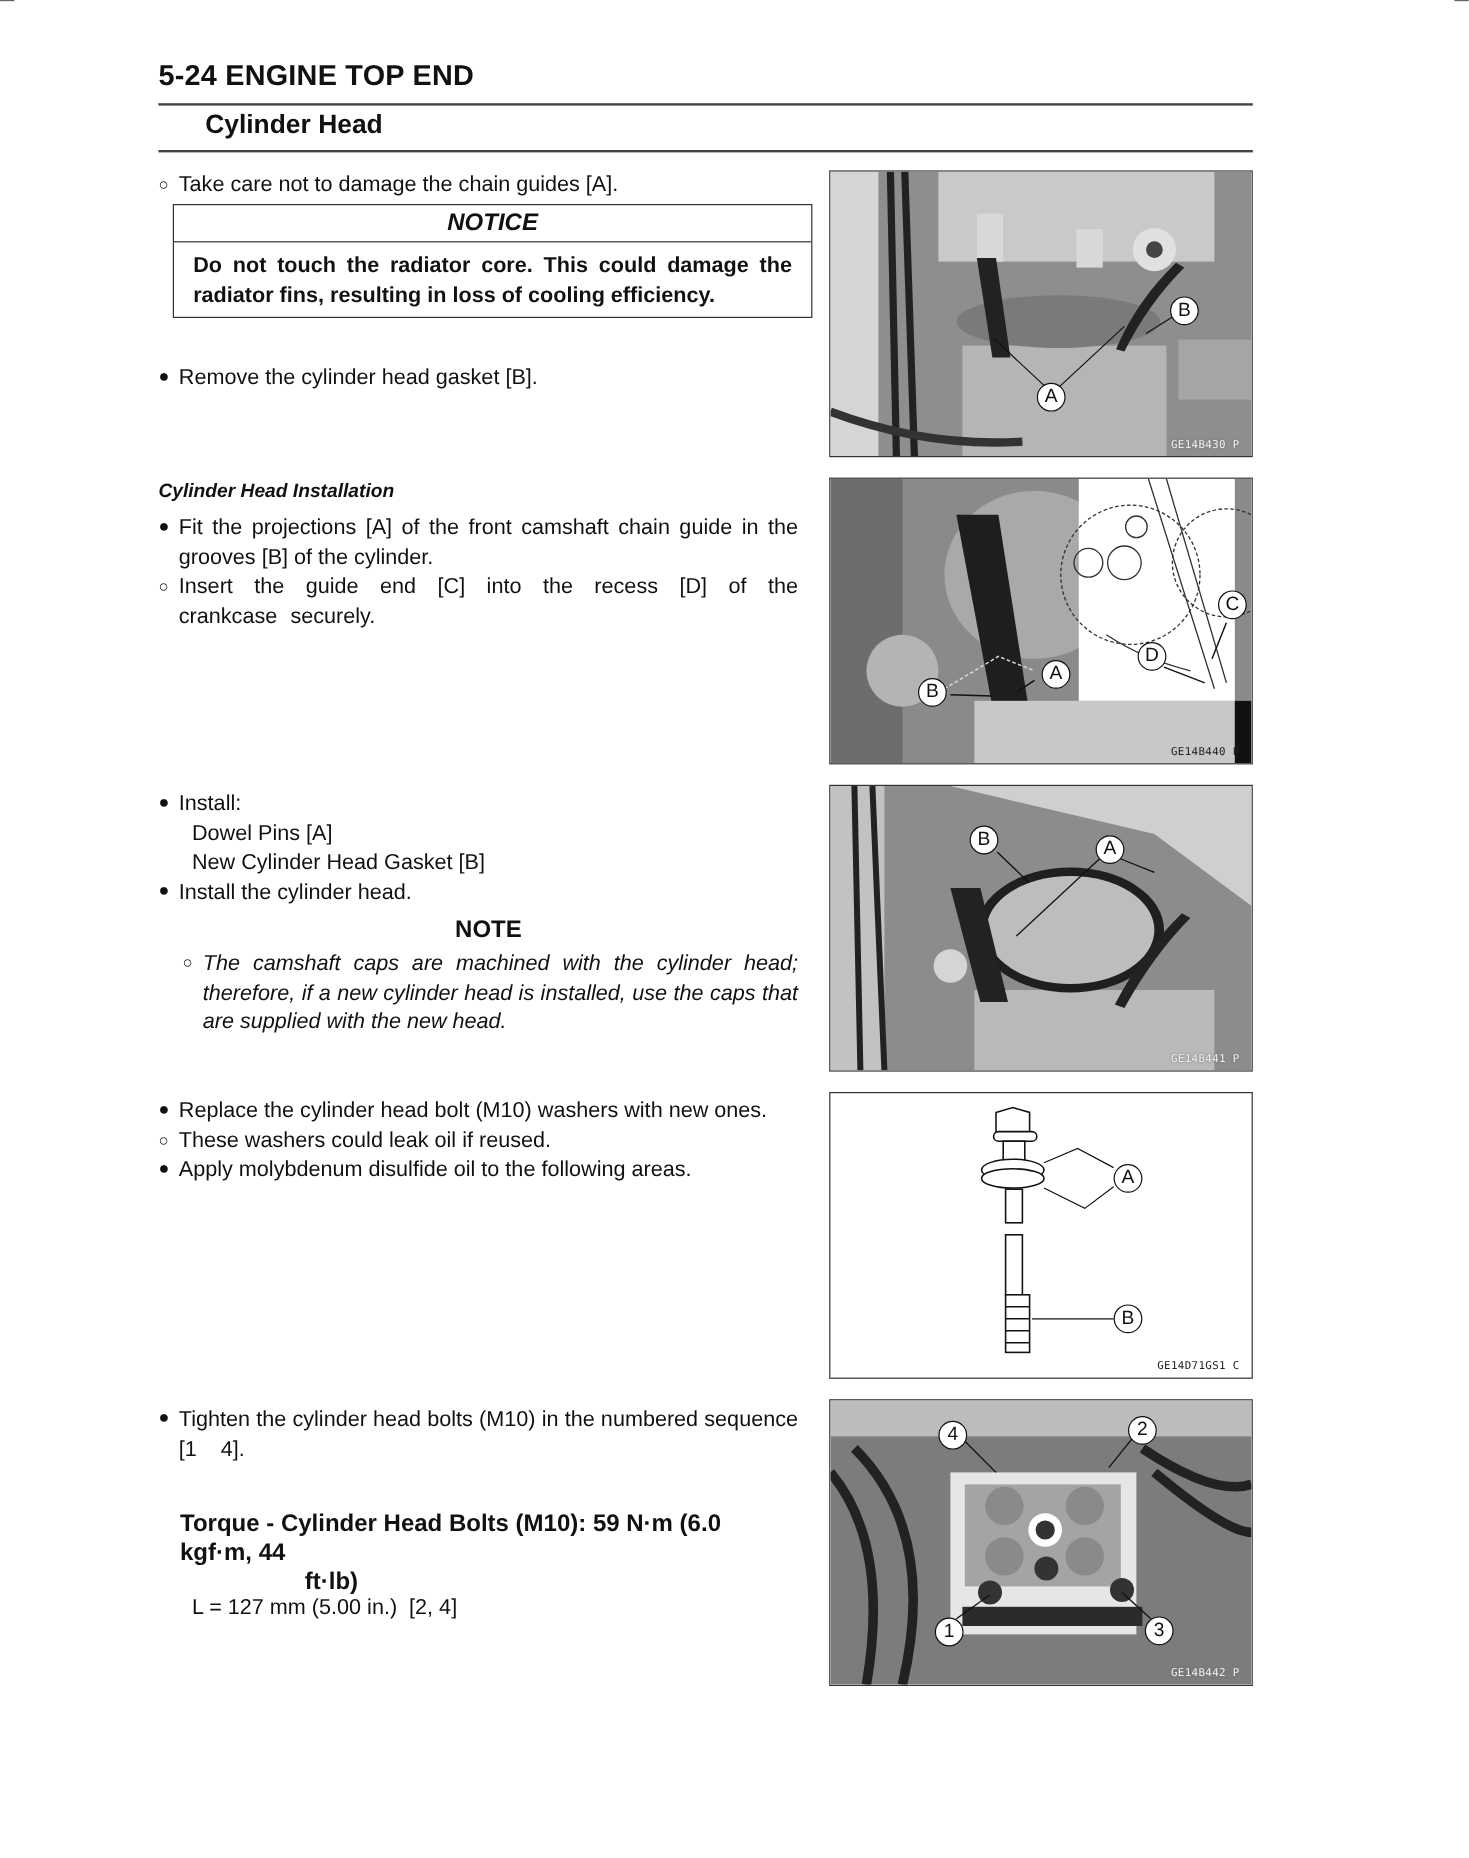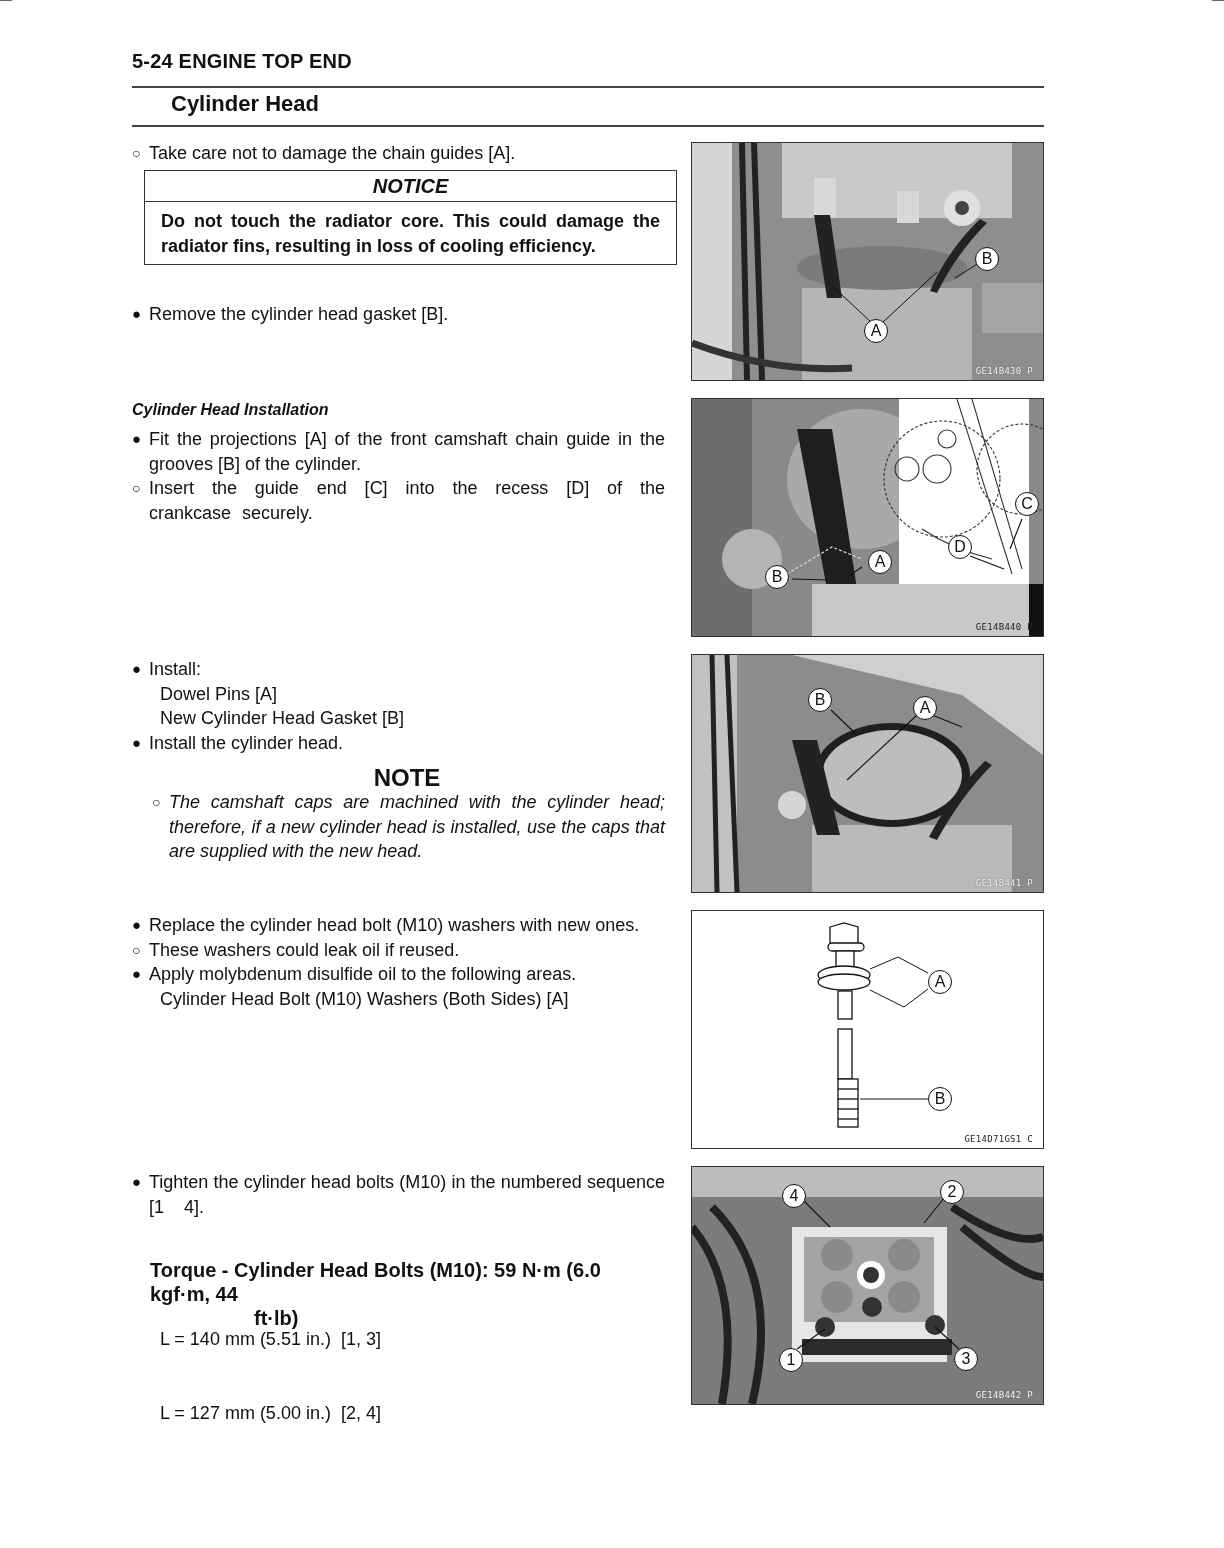--- a/index.html
+++ b/index.html
@@ -2,42 +2,42 @@
 <html><head>
 <meta charset="utf-8">
 <style>
   html, body { margin: 0; padding: 0; background: #ffffff; }
   body { width: 1224px; height: 1548px; position: relative; overflow: hidden;
          font-family: "Liberation Sans", sans-serif; color: #111; }
   .crop { position: absolute; top: 0; height: 1px; background: #666; }
   .crop.l { left: 0; width: 12px; }
   .crop.r { right: 0; width: 12px; }
 
-  .page-title { position: absolute; left: 132px; top: 50px; font-size: 20px; font-weight: bold;
+  .page-title { position: absolute; left: 132px; top: 50px; font-size: 24px; font-weight: bold;
                 letter-spacing: 0.2px; }
   .rule { position: absolute; left: 132px; width: 912px; height: 2px; background: #444; }
   .section-title { position: absolute; left: 132px; top: 91px; font-size: 22px; font-weight: bold; margin-left: 39px; }
 
   .txt { position: absolute; left: 132px; width: 533px; font-size: 18px; line-height: 24.5px; }
   .item { position: relative; padding-left: 17px; text-align: justify; }
   .item .mk { position: absolute; left: 0; top: 0; font-size: 14px; }
   .item.bullet .mk { font-size: 15px; }
   .indent { padding-left: 28px; }
 
   .notice { position: absolute; left: 132px; top: 170px; width: 531px; border: 1.3px solid #333; margin-left: 12px; }
   .notice-head { text-align: center; font-size: 20px; font-weight: bold; font-style: italic;
                  padding: 4px 0 3px 0; border-bottom: 1.3px solid #333; }
   .notice-body { font-size: 18px; font-weight: bold; line-height: 24.5px; padding: 7px 16px 6px 16px;
                  text-align: justify; }
 
   .subhead { position: absolute; left: 132px; top: 401px; font-size: 16px; font-weight: bold;
              font-style: italic; }
 
   .note-head { position: absolute; left: 132px; width: 550px; top: 764px; text-align: center;
-               font-size: 24px; font-weight: bold; }
+               font-size: 20px; font-weight: bold; }
   .note-body { position: absolute; left: 152px; width: 513px; top: 790px; font-size: 18px;
                line-height: 24.5px; font-style: italic; }
 
   .torque { position: absolute; left: 150px; top: 1226px; width: 515px; font-size: 20px;
             font-weight: bold; line-height: 24px; margin-top: 32px; }
   .torque .cont { padding-left: 104px; display: block; }
 
   .figure { position: absolute; left: 691px; width: 351px; height: 237px; border: 1.3px solid #333;
             overflow: hidden; }
   .figure svg { display: block; width: 100%; height: 100%; }
@@ -88,34 +88,32 @@
 
 <div class="note-head">NOTE</div>
 <div class="note-body">
   <div class="item"><span class="mk" style="font-style:normal">○</span><span>The camshaft caps are machined with the cylinder head; therefore, if a new cylinder head is installed, use the caps that are supplied with the new head.</span></div>
 </div>
 
 <div class="txt" style="top:913px">
   <div class="item bullet"><span class="mk">●</span><span>Replace the cylinder head bolt (M10) washers with new ones.</span></div>
   <div class="item"><span class="mk">○</span><span>These washers could leak oil if reused.</span></div>
   <div class="item bullet"><span class="mk">●</span><span>Apply molybdenum disulfide oil to the following areas.</span></div>
-  <div class="indent">Cylinder Head Bolt (M10) Washers (Both Sides) [A]</div>
 </div>
 
 <div class="txt" style="top:1170px">
   <div class="item bullet" style="white-space:pre-wrap"><span class="mk">●</span><span>Tighten the cylinder head bolts (M10) in the numbered sequence [1    4].</span></div>
 </div>
 
 <div class="torque">
   <span>Torque - Cylinder Head Bolts (M10):  59 N·m (6.0 kgf·m, 44</span>
   <span class="cont">ft·lb)</span>
 </div>
 
 <div class="txt" style="top:1278px; white-space:pre">
-  <div style="padding-left:28px">L = 140 mm (5.51 in.)  [1, 3]</div>
   <div style="padding-left:28px">L = 127 mm (5.00 in.)  [2, 4]</div>
 </div>
 
 <div class="figure" style="top:142px">
   <svg viewBox="0 0 351 237" preserveAspectRatio="none">
     <rect width="351" height="237" fill="#8e8e8e"></rect>
     <rect x="90" y="0" width="230" height="75" fill="#c9c9c9"></rect>
     <rect x="0" y="0" width="40" height="237" fill="#d6d6d6"></rect>
     <rect x="110" y="145" width="170" height="92" fill="#b5b5b5"></rect>
     <ellipse cx="190" cy="125" rx="85" ry="22" fill="#7a7a7a"></ellipse>

